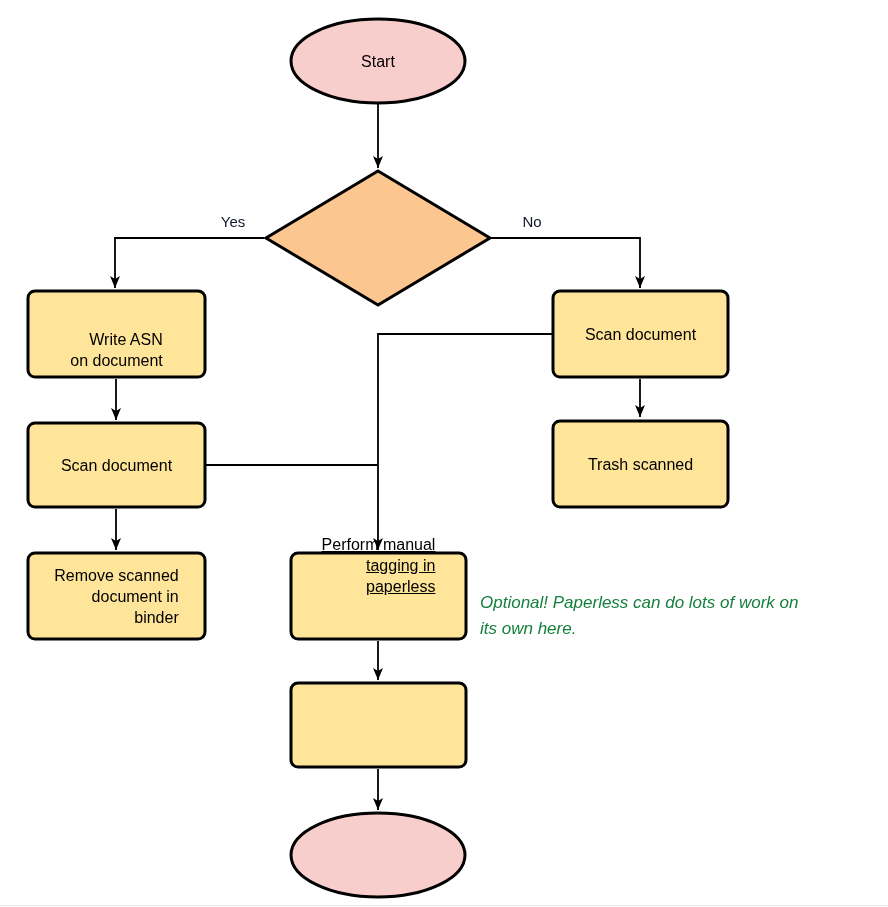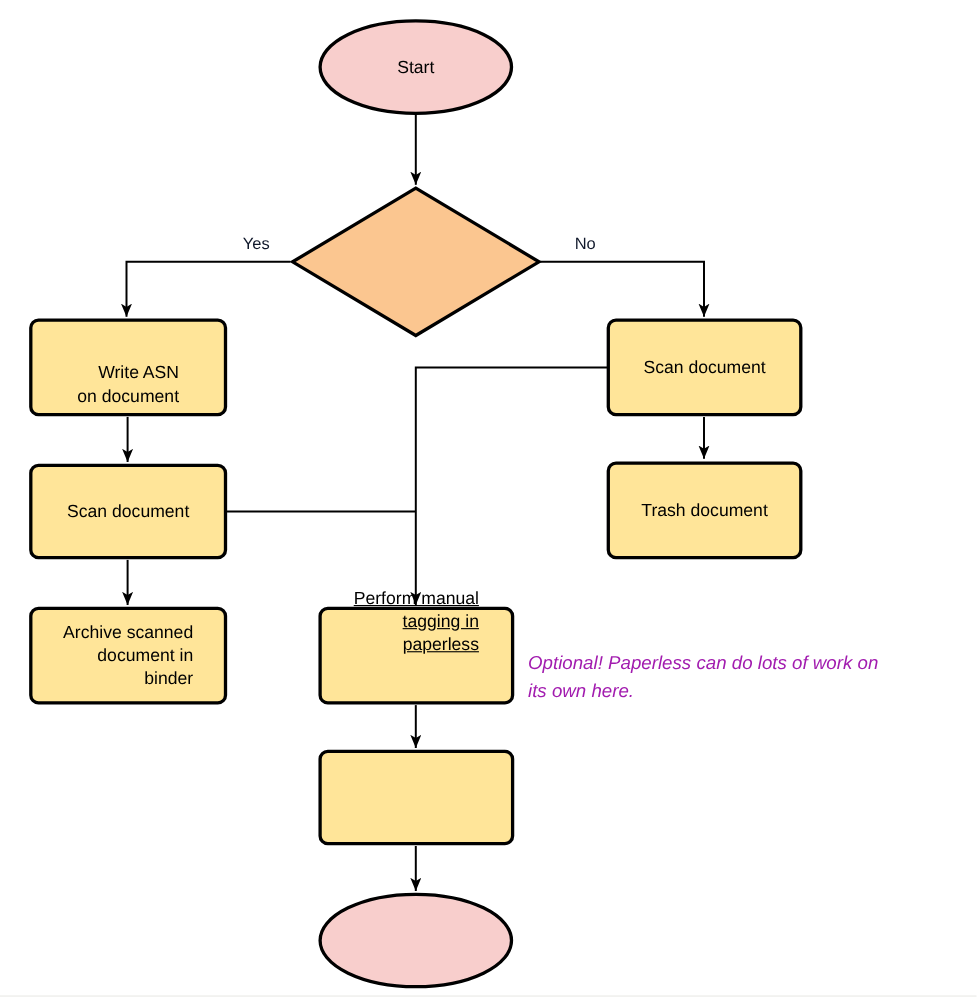--- a/index.html
+++ b/index.html
@@ -54,21 +54,21 @@
     pointer-events: none;
   }
   .annotation {
     position: absolute;
     left: 480px;
     top: 590px;
     width: 402px;
     font-size: 17px;
     line-height: 26px;
     font-style: italic;
-    color: #a21caf;
+    color: #15803d;
     white-space: pre-line;
   }
   .bottom-hairline {
     position: absolute;
     left: 0;
     top: 905px;
     width: 888px;
     height: 1px;
     background: #e9e9e6;
   }
@@ -113,27 +113,27 @@
   </svg>
 
   <div class="node-label" style="left:291px; top:19px; width:174px; height:84px;">Start</div>
 
 
   <div class="node-label" style="left:28px; top:291px; width:177px; height:86px;margin-top:16px;">Write ASN
 on document</div>
 
   <div class="node-label" style="left:28px; top:423px; width:177px; height:84px;">Scan document</div>
 
-  <div class="node-label" style="left:28px; top:553px; width:177px; height:86px;">Archive scanned
+  <div class="node-label" style="left:28px; top:553px; width:177px; height:86px;">Remove scanned
 document in
 binder</div>
 
   <div class="node-label" style="left:553px; top:291px; width:175px; height:86px;">Scan document</div>
 
-  <div class="node-label" style="left:553px; top:421px; width:175px; height:86px;">Trash document</div>
+  <div class="node-label" style="left:553px; top:421px; width:175px; height:86px;">Trash scanned</div>
 
   <div class="node-label" style="left:291px; top:522px; width:175px; height:86px;text-decoration:underline;">Perform manual
 tagging in
 paperless</div>
 
 
 
   <div class="edge-label" style="left:207px; top:211px; width:52px; height:21px;">Yes</div>
 
   <div class="edge-label" style="left:508px; top:211px; width:48px; height:21px;">No</div>

